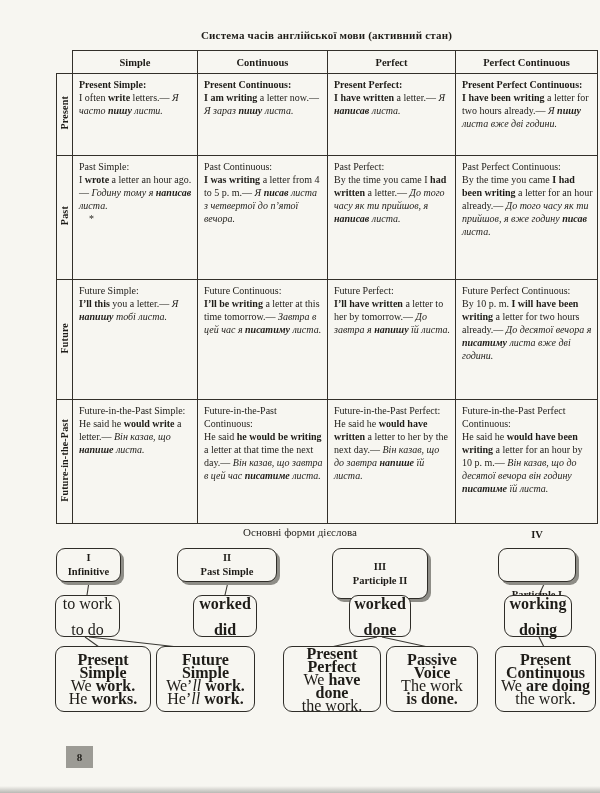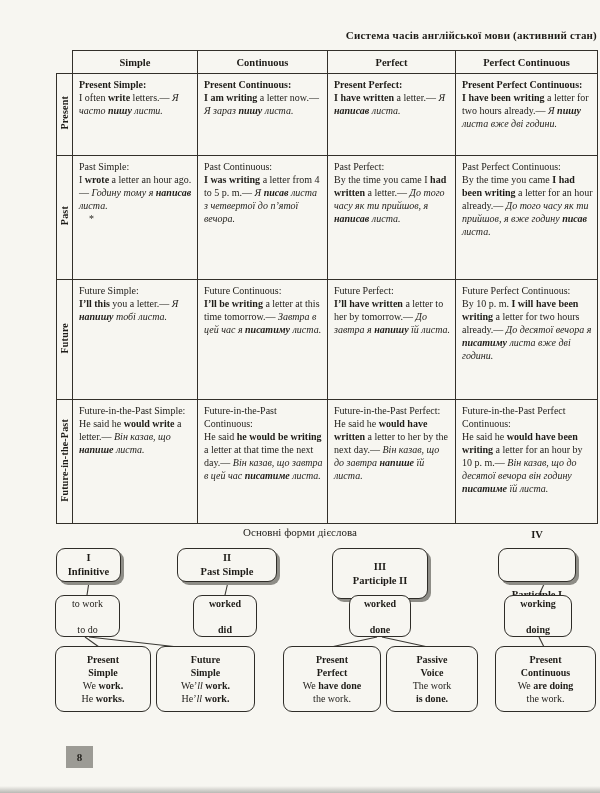--- a/index.html
+++ b/index.html
@@ -8,21 +8,21 @@
     background:#f7f6f1;
     font-family:"Liberation Serif","DejaVu Serif",serif;
     color:#1e1c18;
     -webkit-font-smoothing:antialiased;
   }
   .page { position:relative; width:600px; height:793px; overflow:hidden; background:#f7f6f1; }
 
   
   .doc-title {
     position:absolute; left:56px; top:29px; width:541px;
-    text-align:right; font-size:11px; font-weight:bold; letter-spacing:.2px;
+    text-align:center; font-size:11px; font-weight:bold; letter-spacing:.2px;
   }
   table.tense {
     position:absolute; left:56px; top:50px; width:541px;
     border-collapse:collapse; table-layout:fixed;
     font-size:10px; line-height:13px;
   }
   table.tense th, table.tense td { border:1.5px solid #33302a; }
   table.tense td.stub { border:none; }
   thead th { font-size:10.5px; font-weight:bold; text-align:center; height:18px; padding:2px; }
   td.cell { vertical-align:top; padding:4px 4px 3px 6px; }
@@ -37,21 +37,21 @@
 
   
   .dg-title {
     position:absolute; left:0; top:526px; width:600px;
     text-align:center; font-weight:normal; font-size:11px;
   }
   .dbox {
     position:absolute; box-sizing:border-box;
     border:1.4px solid #2f2d28; border-radius:9px;
     background:#f7f6f1; text-align:center;
-    font-size:10px; line-height:13px;
+    font-size:16px; line-height:13px;
     display:flex; flex-direction:column; justify-content:center;
     padding:2px; z-index:2;
   }
   .dbox.shadow {
     box-shadow:3px 3px 0 #8e8d87;
     font-weight:bold; font-size:10.5px; line-height:14px;
   }
   
   .t1 { left:56px;  top:548px; width:65px;  height:34px; }
   .t2 { left:177px; top:548px; width:100px; height:34px; }

